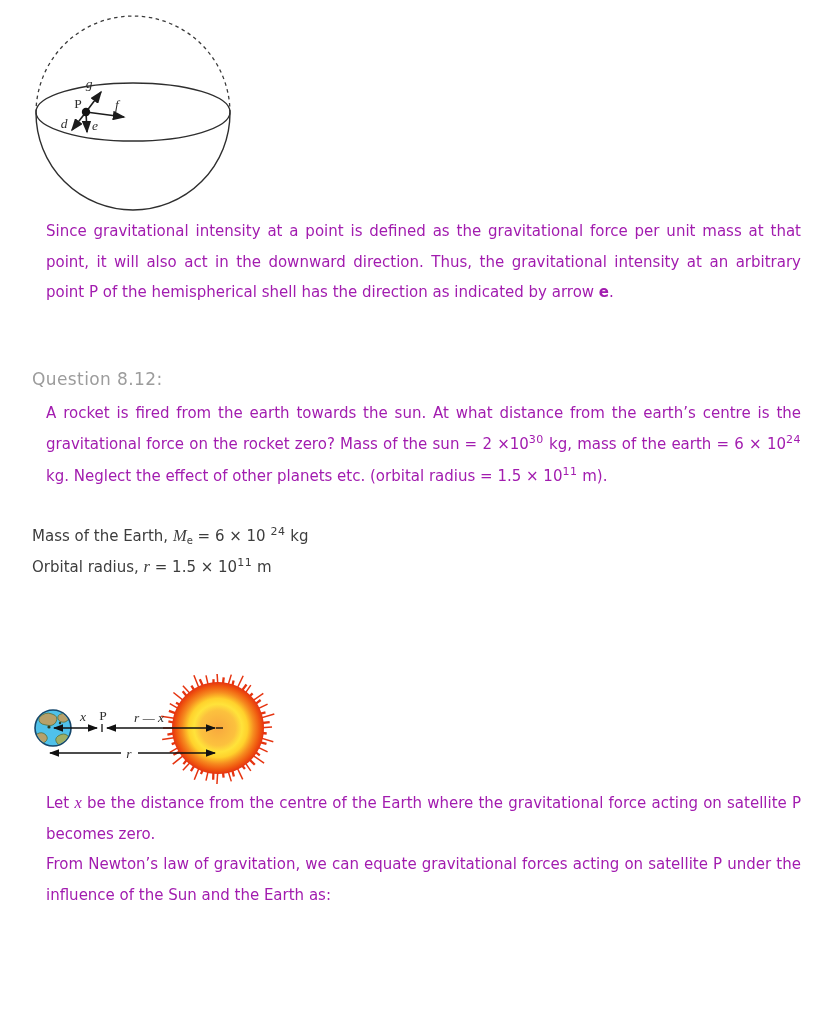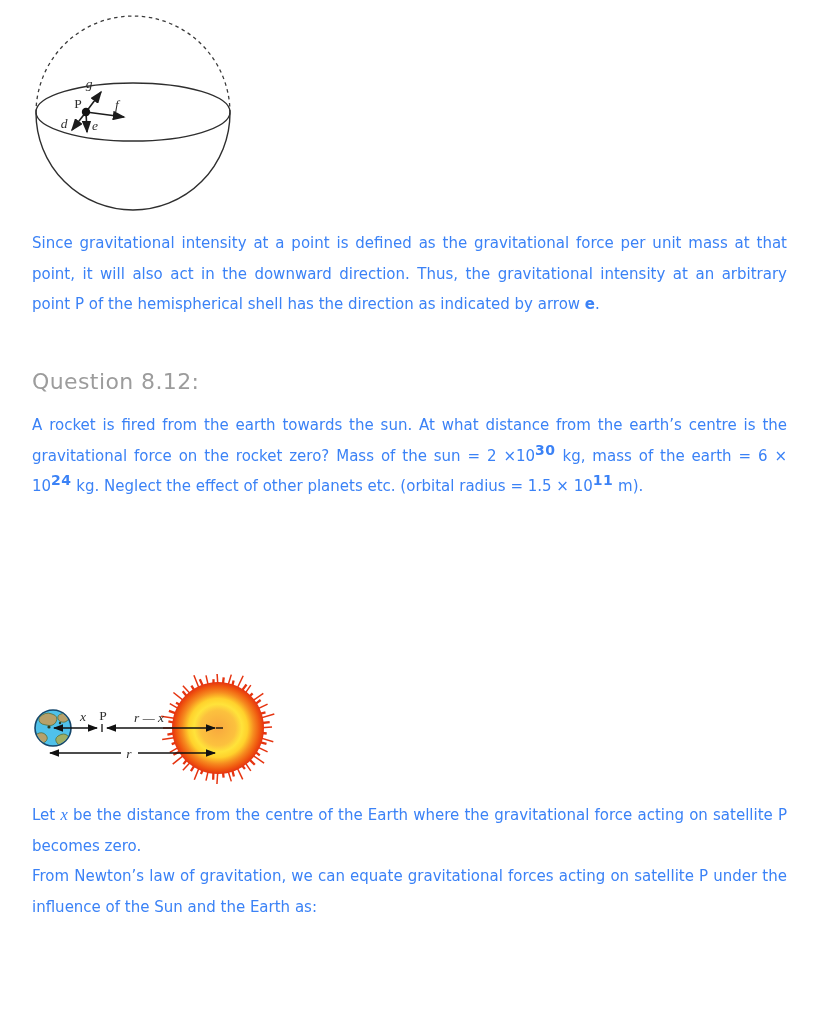--- a/index.html
+++ b/index.html
@@ -6,45 +6,44 @@
   .page{
     position:relative;
     width:818px;height:1023px;
     background:#ffffff;
     font-family:"DejaVu Sans","Liberation Sans",sans-serif;
     color:#3d3d3d;
     overflow:hidden;
   }
   .abs{position:absolute;}
   .bodytext{
-    left:32px;width:755px;
+    left:46px;width:755px;
     font-size:15px;line-height:30.7px;
     text-align:justify;
-    color:#3b82f6;
-    margin-top:12px;
+    color:#a21caf;
   }
   .q-heading{
     left:32px;top:369px;
-    font-size:22px;
+    font-size:17px;
     color:#9c9c9c;
     letter-spacing:0.4px;
   }
   .answer-block{
     left:32px;top:521px;width:755px;
     font-size:15px;line-height:30.7px;
   }
   .answer-line{height:30.7px;white-space:nowrap;}
   .seg-normal{}
   .seg-bold{font-weight:700;}
   .seg-italic{
     font-family:"Liberation Serif","DejaVu Serif",serif;
     font-style:italic;font-size:16.5px;
   }
   .seg-sup{
-    font-size:14px;font-weight:700;
+    font-size:11px;font-weight:400;
     position:relative;top:-6px;letter-spacing:0.5px;
   }
   .seg-sub{
     font-size:10px;
     position:relative;top:3px;
   }
   svg text{
     font-family:"Liberation Serif","DejaVu Serif",serif;
   }
   .diag-label{font-size:13.5px;fill:#2e2e2e;}
@@ -82,20 +81,22 @@
     <text x="39" y="120" text-anchor="middle" class="diag-label it">d</text>
   </svg>
 
   <div class="abs bodytext" style="top:216px;"><span class="seg-normal">Since gravitational intensity at a point is defined as the gravitational force per unit mass at that point, it will also act in the downward direction. Thus, the gravitational intensity at an arbitrary point P of the hemispherical shell has the direction as indicated by arrow </span><span class="seg-bold">e</span><span class="seg-normal">.</span></div>
 
   <div class="abs q-heading">Question 8.12:</div>
 
   <div class="abs bodytext" style="top:398px;"><span class="seg-normal">A rocket is fired from the earth towards the sun. At what distance from the earth’s centre is the gravitational force on the rocket zero? Mass of the sun = 2 ×10</span><span class="seg-sup">30</span><span class="seg-normal"> kg, mass of the earth = 6 × 10</span><span class="seg-sup">24</span><span class="seg-normal"> kg. Neglect the effect of other planets etc. (orbital radius = 1.5 × 10</span><span class="seg-sup">11</span><span class="seg-normal"> m).</span></div>
 
   <div class="abs answer-block">
+    <div class="answer-line"><span class="seg-normal">Mass of the Earth, </span><span class="seg-italic">M</span><span class="seg-sub">e</span><span class="seg-normal"> = 6 × 10 </span><span class="seg-sup">24</span><span class="seg-normal"> kg</span></div>
+    <div class="answer-line"><span class="seg-normal">Orbital radius, </span><span class="seg-italic">r</span><span class="seg-normal"> = 1.5 × 10</span><span class="seg-sup">11</span><span class="seg-normal"> m</span></div>
   </div>
 
   <svg class="abs" style="left:25px;top:674px;" width="260" height="110" viewBox="0 0 260 110">
     <defs>
       <marker id="arrS" viewBox="0 0 8 6" refX="7" refY="3" markerWidth="7.5" markerHeight="6" orient="auto-start-reverse">
         <path d="M0,0 L8,3 L0,6 Z" fill="#111"></path>
       </marker>
       <radialGradient id="sunGrad" cx="50%" cy="50%" r="50%">
         <stop offset="0%" stop-color="#f8a83e"></stop>
         <stop offset="38%" stop-color="#fcc13e"></stop>

